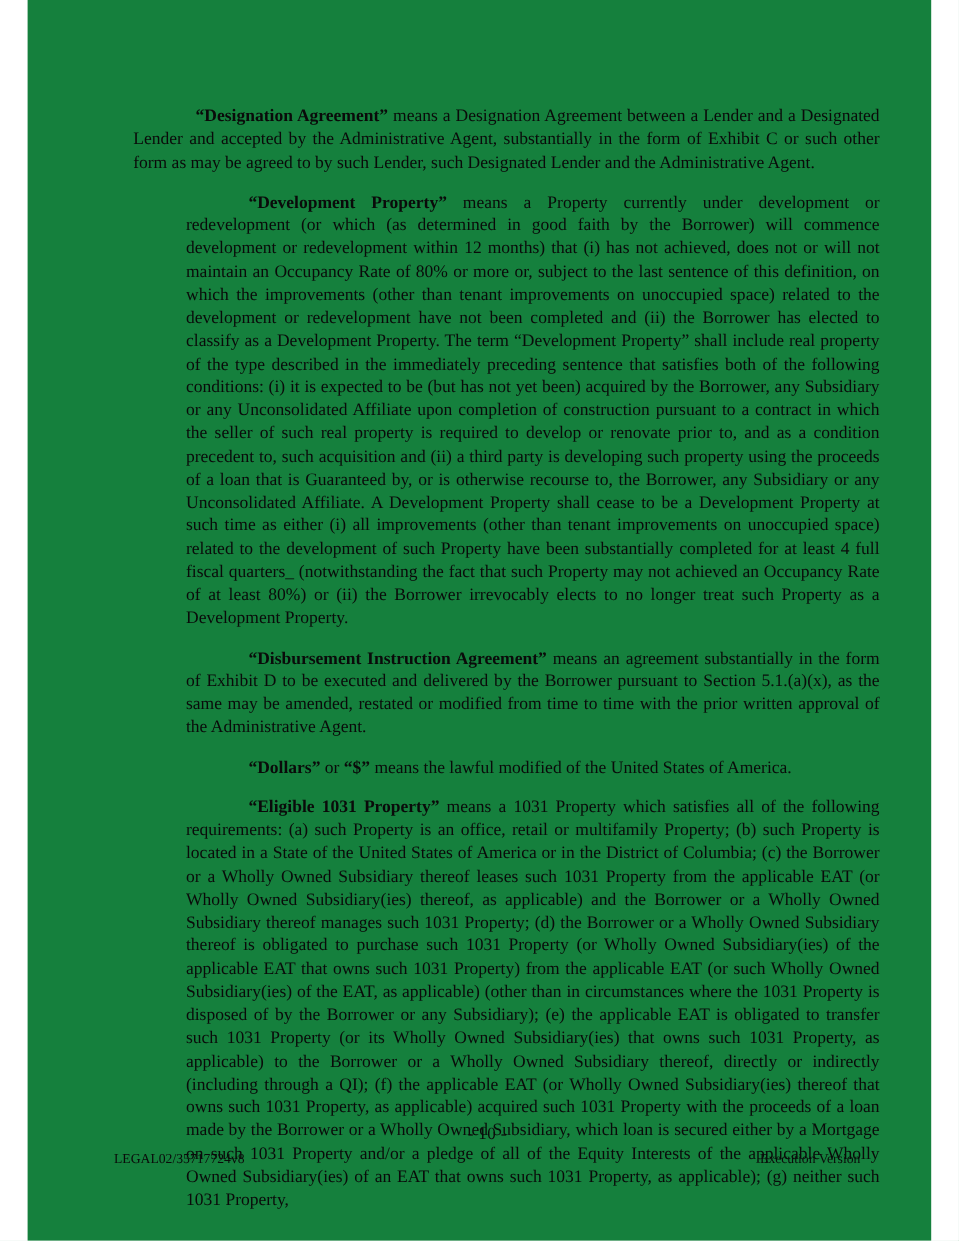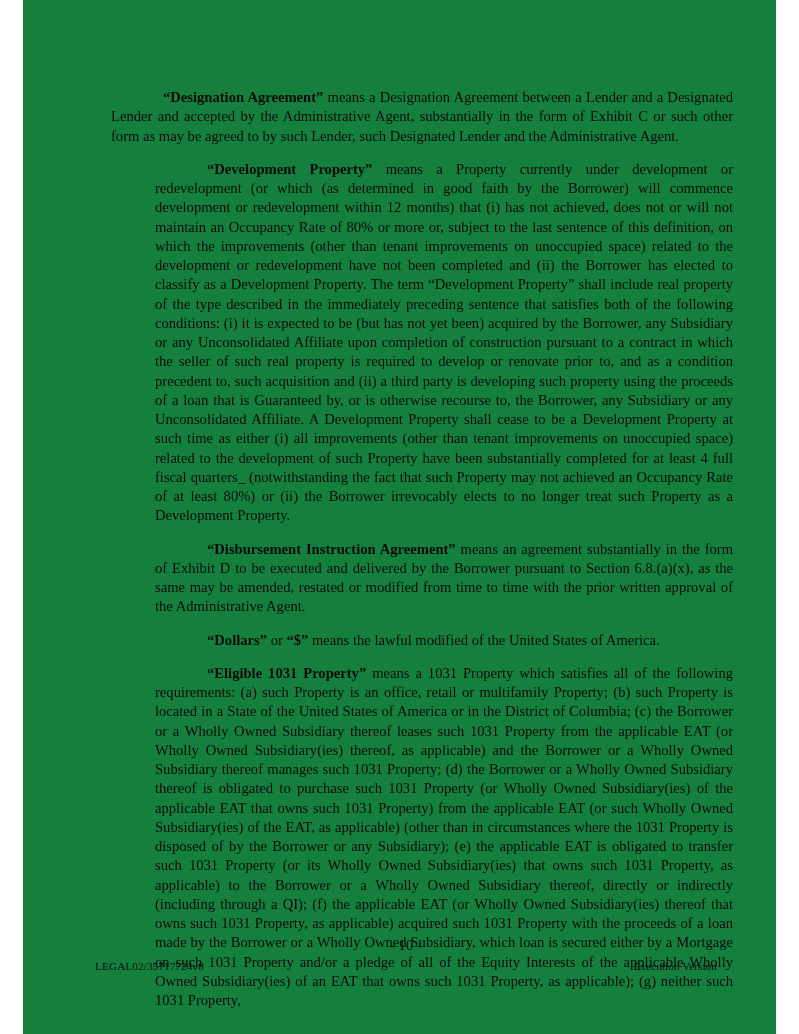--- a/index.html
+++ b/index.html
@@ -71,21 +71,21 @@
 <body>
 
 <div class="page">
 
   <div class="content">
 
     <p class="para"><span class="term">“Designation Agreement”</span><span> means a Designation Agreement between a Lender and a Designated Lender and accepted by the Administrative Agent, substantially in the form of Exhibit C or such other form as may be agreed to by such Lender, such Designated Lender and the Administrative Agent.</span></p>
 
     <p class="para"><span class="term">“Development Property”</span><span> means a Property currently under development or redevelopment (or which (as determined in good faith by the Borrower) will commence development or redevelopment within 12 months) that (i) has not achieved, does not or will not maintain an Occupancy Rate of 80% or more or, subject to the last sentence of this definition, on which the improvements (other than tenant improvements on unoccupied space) related to the development or redevelopment have not been completed and (ii) the Borrower has elected to classify as a Development Property.  The term “Development Property” shall include real property of the type described in the immediately preceding sentence that satisfies both of the following conditions: (i) it is expected to be (but has not yet been) acquired by the Borrower, any Subsidiary or any Unconsolidated Affiliate upon completion of construction pursuant to a contract in which the seller of such real property is required to develop or renovate prior to, and as a condition precedent to, such acquisition and (ii) a third party is developing such property using the proceeds of a loan that is Guaranteed by, or is otherwise recourse to, the Borrower, any Subsidiary or any Unconsolidated Affiliate.  A Development Property shall cease to be a Development Property at such time as either (i) all improvements (other than tenant improvements on unoccupied space) related to the development of such Property have been substantially completed for at least 4 full fiscal quarters_ (notwithstanding the fact that such Property may not achieved an Occupancy Rate of at least 80%) or (ii) the Borrower irrevocably elects to no longer treat such Property as a Development Property.</span></p>
 
-    <p class="para"><span class="term">“Disbursement Instruction Agreement”</span><span> means an agreement substantially in the form of Exhibit D to be executed and delivered by the Borrower pursuant to Section 6.8.(a)(x), as the same may be amended, restated or modified from time to time with the prior written approval of the Administrative Agent.</span></p>
+    <p class="para"><span class="term">“Disbursement Instruction Agreement”</span><span> means an agreement substantially in the form of Exhibit D to be executed and delivered by the Borrower pursuant to Section 5.1.(a)(x), as the same may be amended, restated or modified from time to time with the prior written approval of the Administrative Agent.</span></p>
 
     <p class="para"><span class="term">“Dollars”</span><span> or </span><span class="term">“$”</span><span> means the lawful modified of the United States of America.</span></p>
 
 
 
     <p class="para"><span class="term">“Eligible 1031 Property”</span><span> means a 1031 Property which satisfies all of the following requirements: (a) such Property is an office, retail or multifamily Property; (b) such Property is located in a State of the United States of America or in the District of Columbia; (c) the Borrower or a Wholly Owned Subsidiary thereof leases such 1031 Property from the applicable EAT (or Wholly Owned Subsidiary(ies) thereof, as applicable) and the Borrower or a Wholly Owned Subsidiary thereof manages such 1031 Property; (d) the Borrower or a Wholly Owned Subsidiary thereof is obligated to purchase such 1031 Property (or Wholly Owned Subsidiary(ies) of the applicable EAT that owns such 1031 Property) from the applicable EAT (or such Wholly Owned Subsidiary(ies) of the EAT, as applicable) (other than in circumstances where the 1031 Property is disposed of by the Borrower or any Subsidiary); (e) the applicable EAT is obligated to transfer such 1031 Property (or its Wholly Owned Subsidiary(ies) that owns such 1031 Property, as applicable) to the Borrower or a Wholly Owned Subsidiary thereof, directly or indirectly (including through a QI); (f) the applicable EAT (or Wholly Owned Subsidiary(ies) thereof that owns such 1031 Property, as applicable) acquired such 1031 Property with the proceeds of a loan made by the Borrower or a Wholly Owned Subsidiary, which loan is secured either by a Mortgage on such 1031 Property and/or a pledge of all of the Equity Interests of the applicable Wholly Owned Subsidiary(ies) of an EAT that owns such 1031 Property, as applicable); (g) neither such 1031 Property,</span></p>
 
   </div>
 
   <div class="footer">

